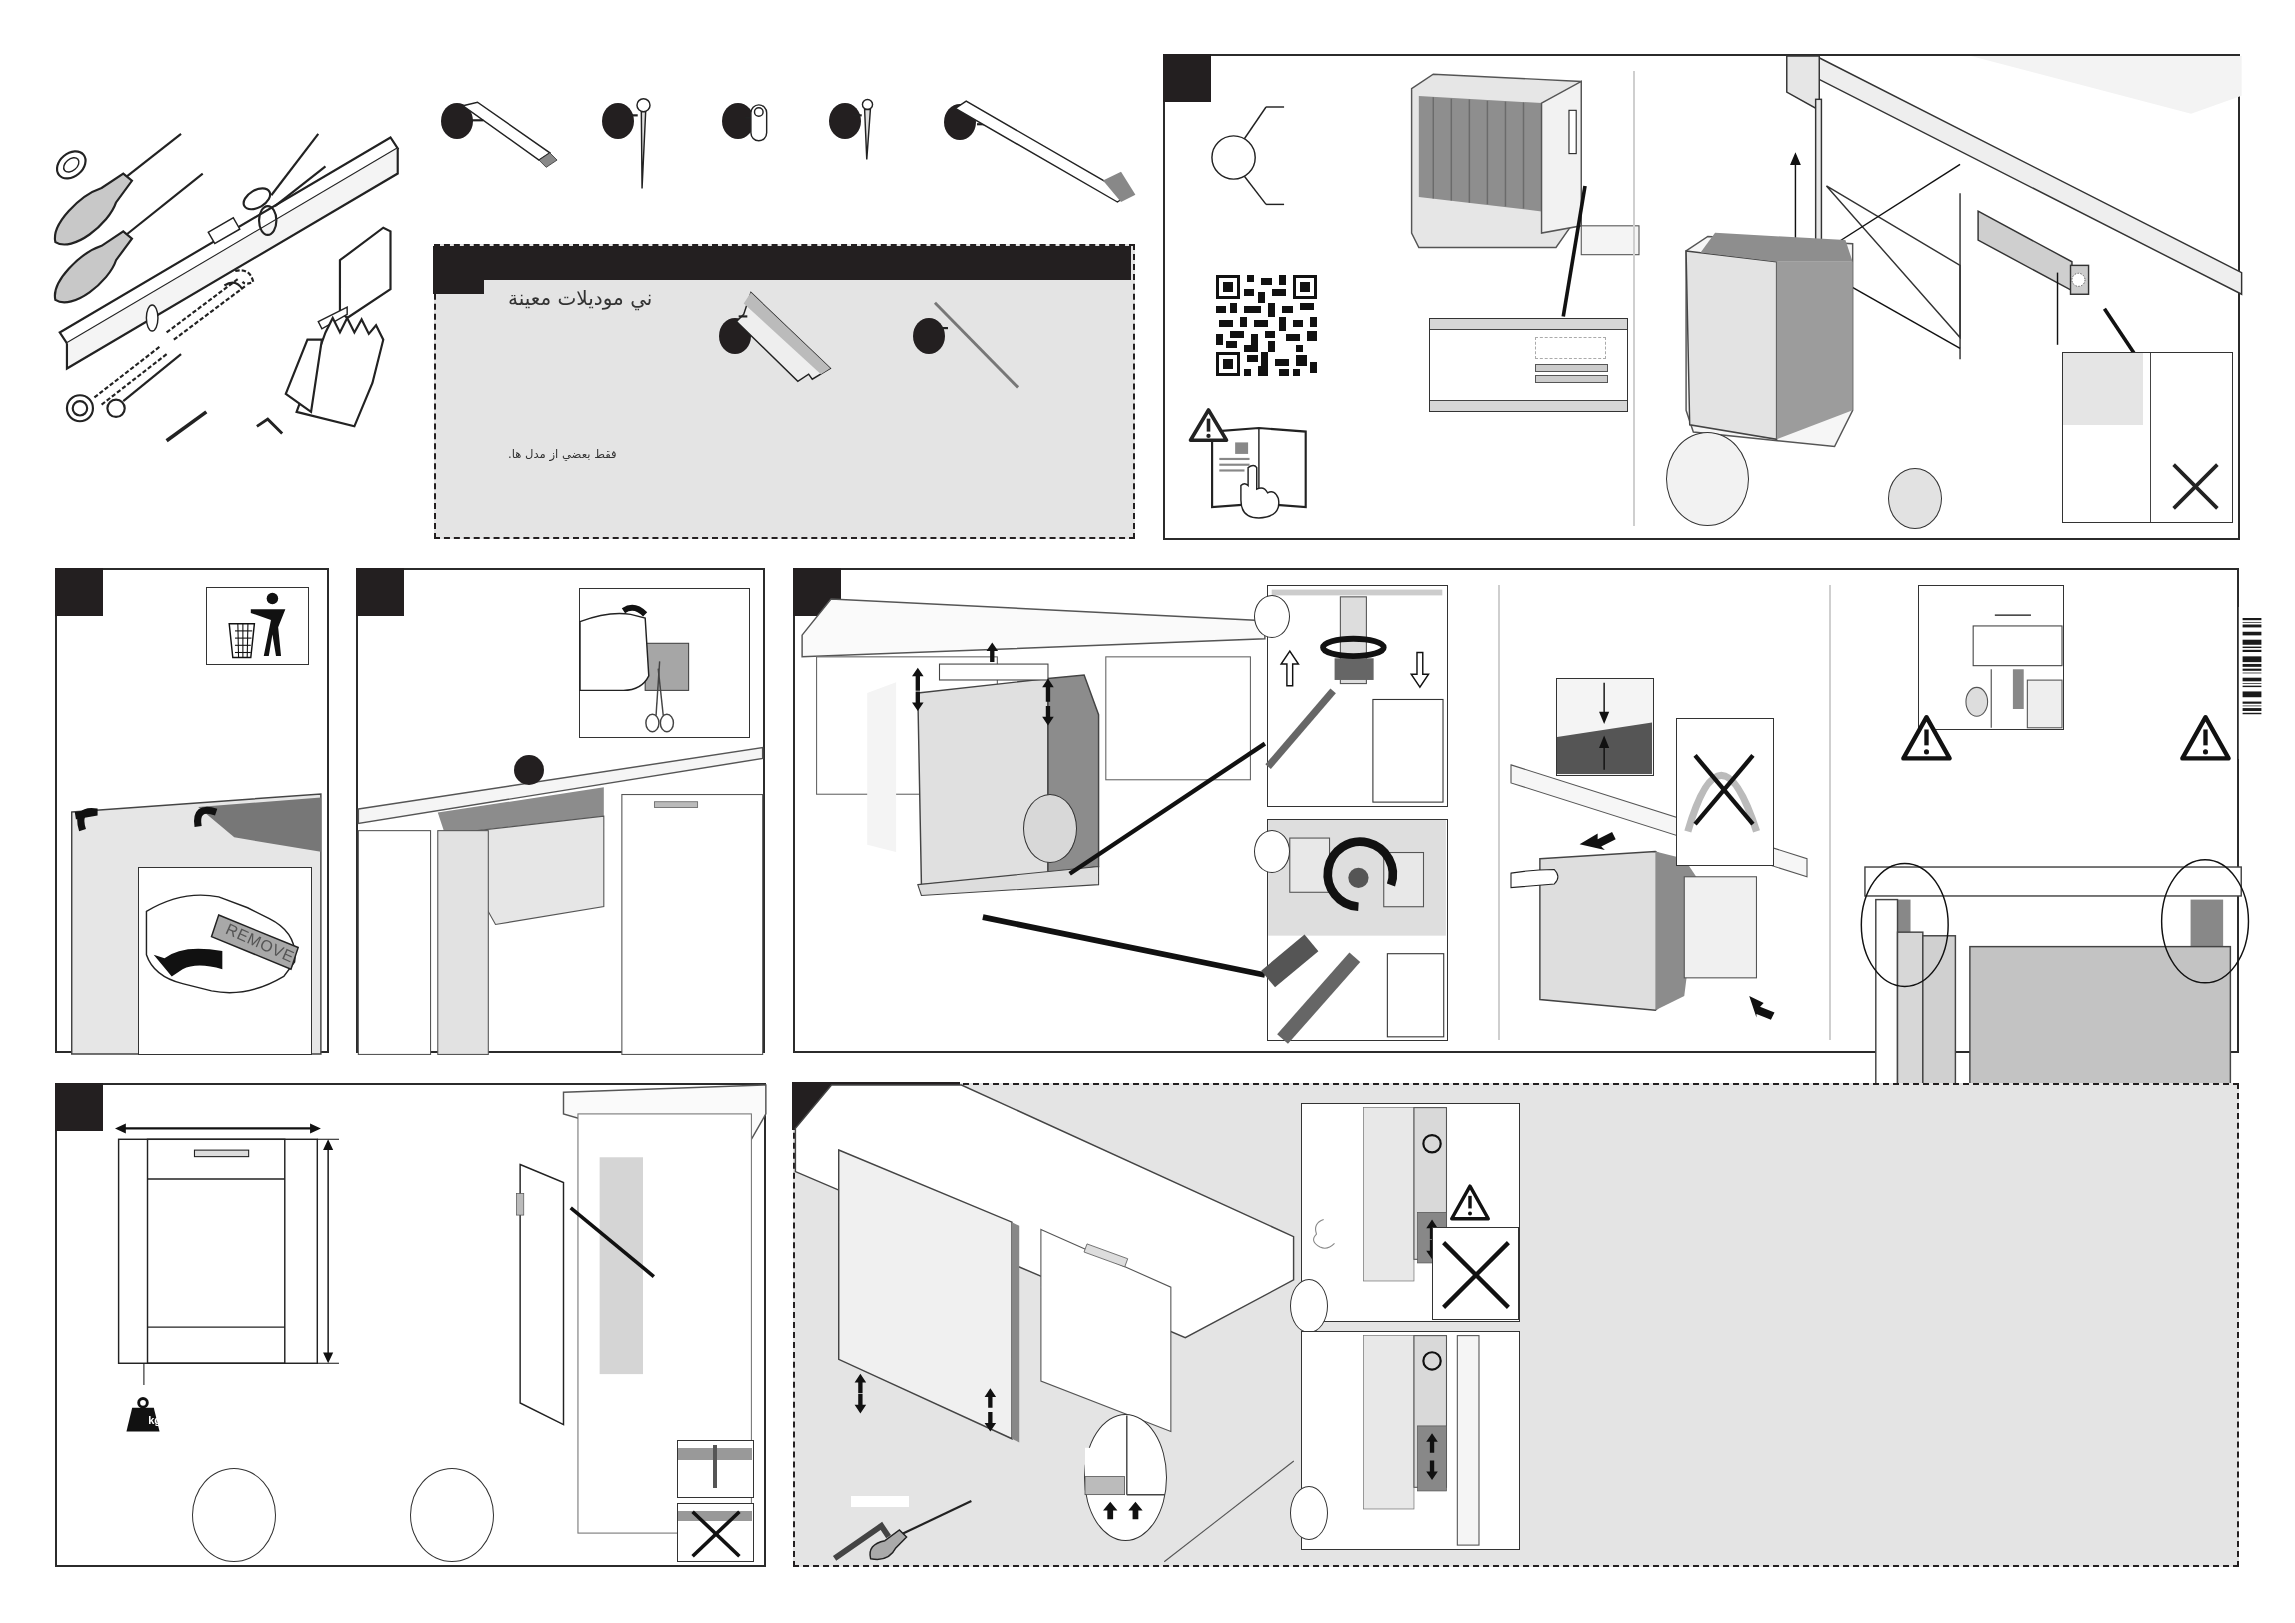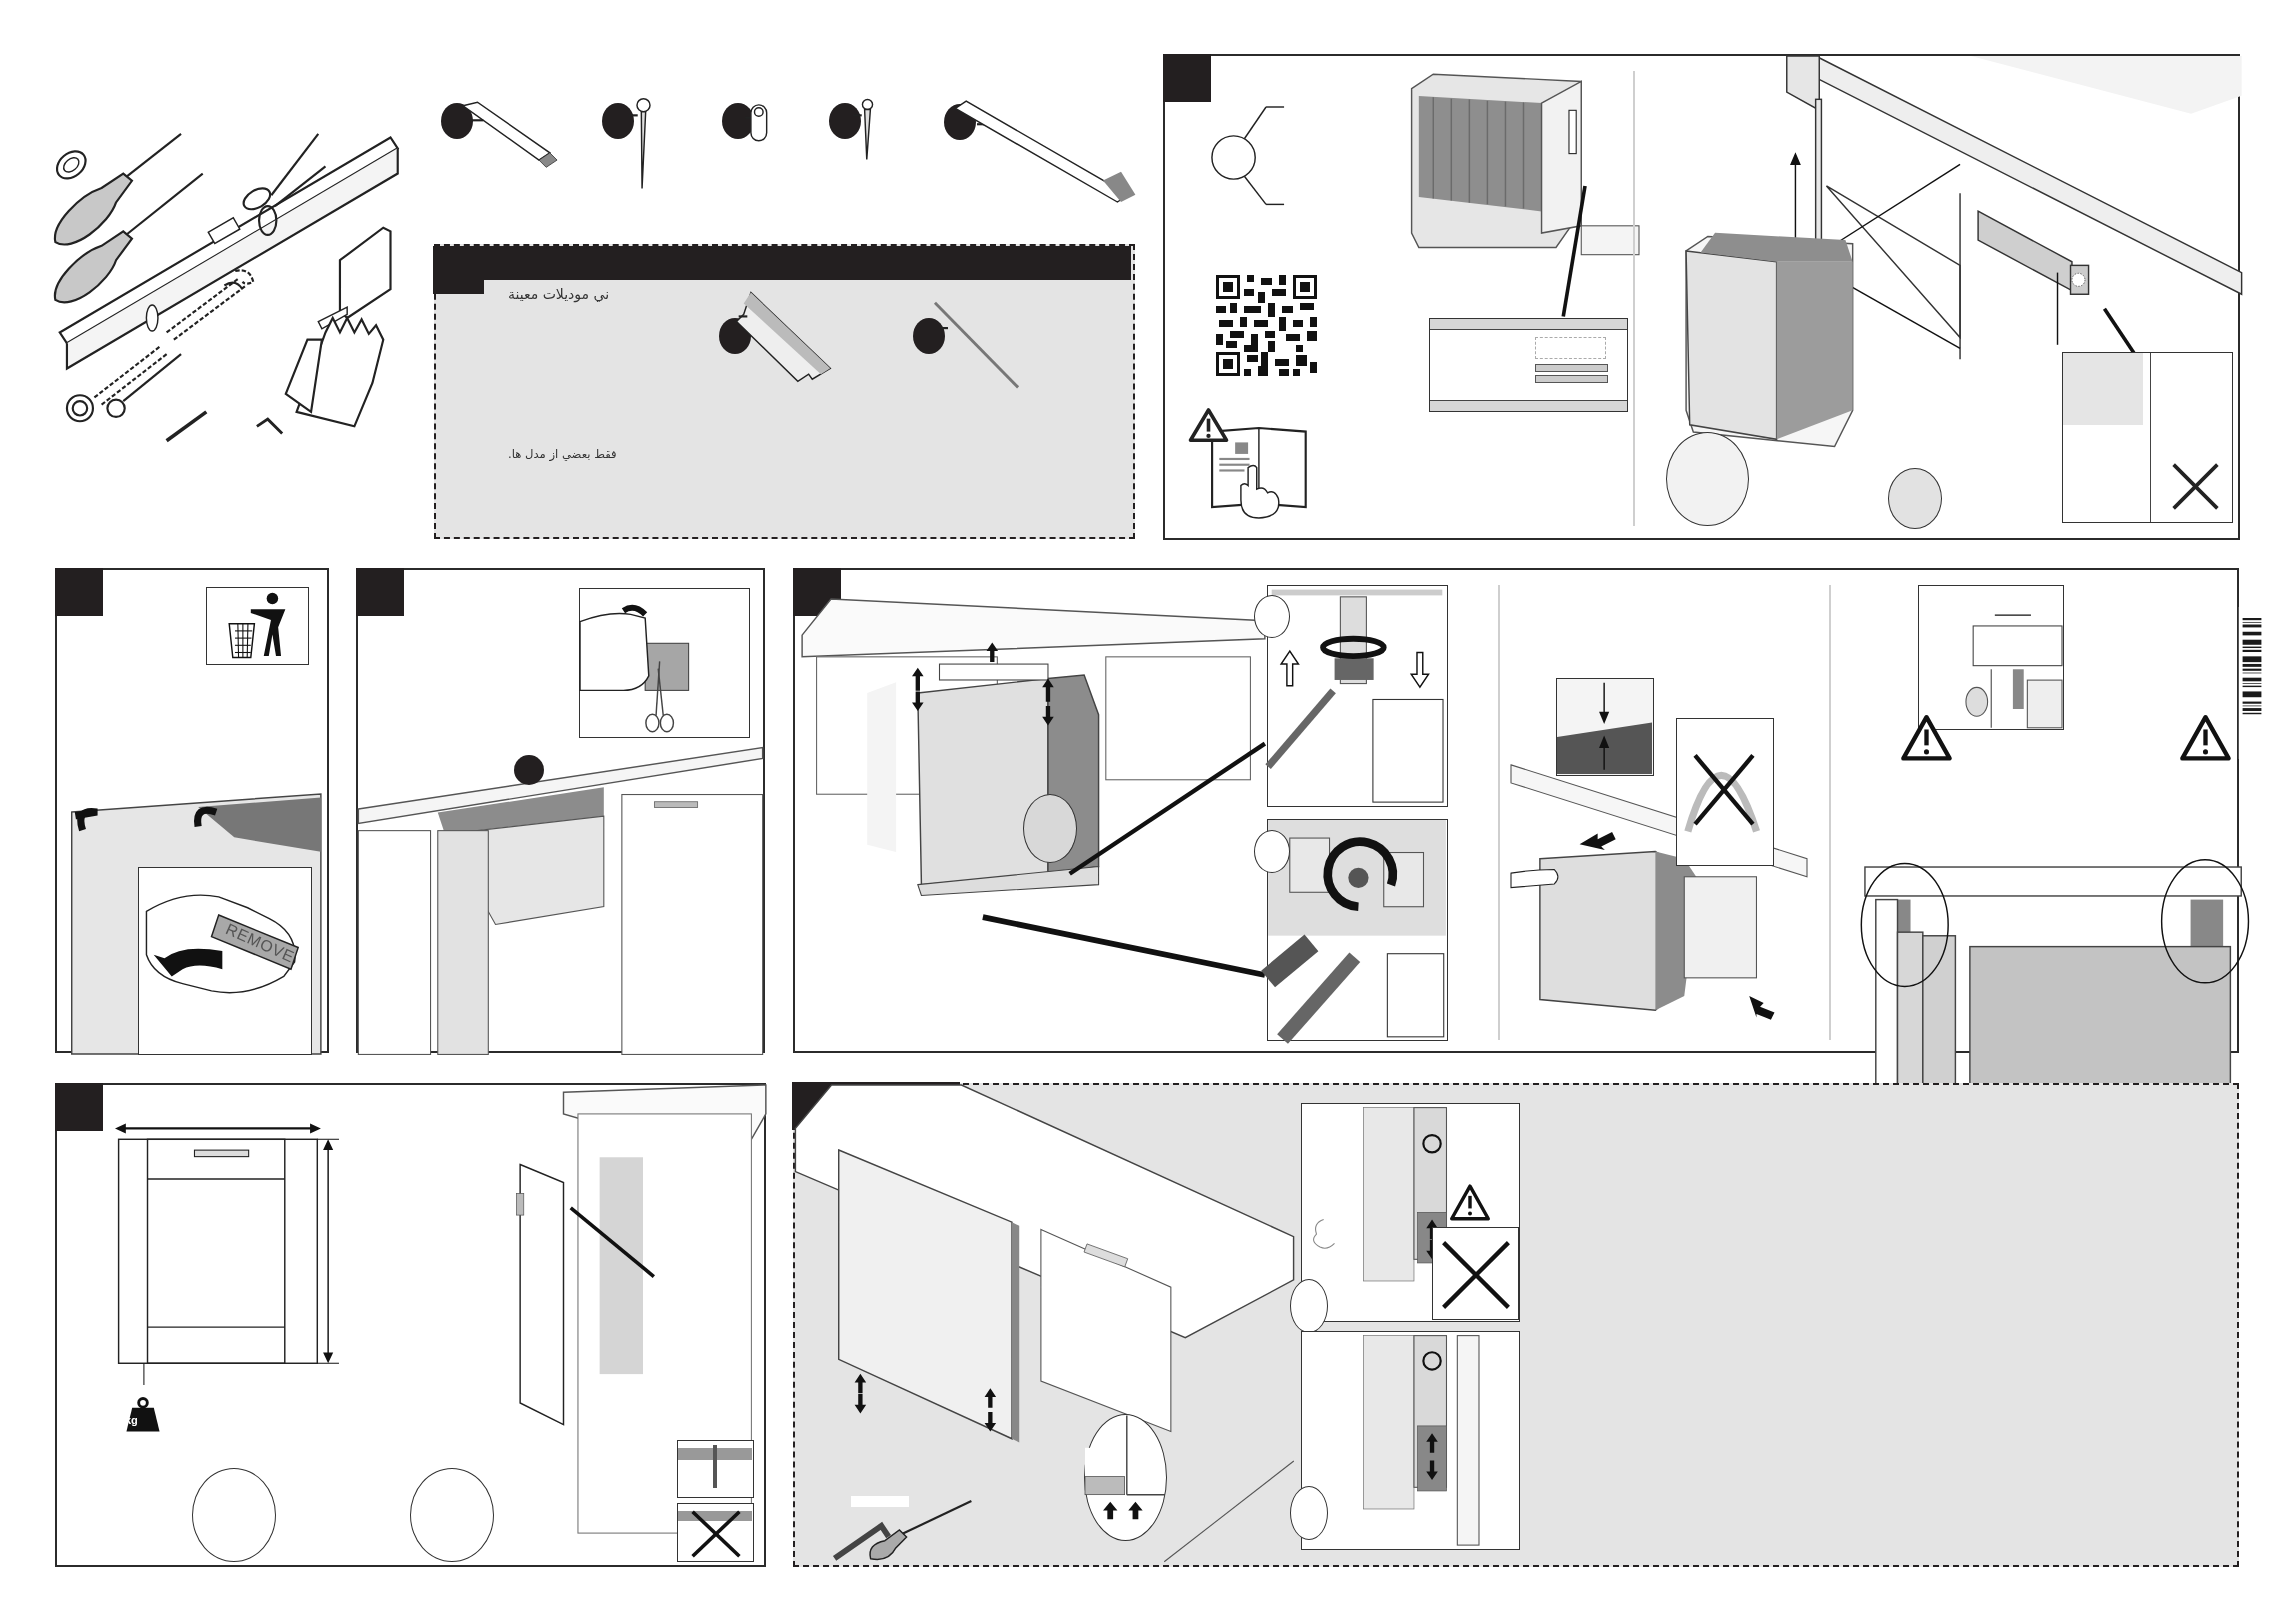--- a/index.html
+++ b/index.html
@@ -114,21 +114,21 @@
   <svg style="left:521px;top:7.2px;" width="188" height="108" viewBox="0 0 260 150">
     <line x1="30" y1="42" x2="42" y2="42" stroke="#222" stroke-width="3"></line>
     <path d="M0 20 L 15 10 L 240 140 L 225 150 Z" fill="#fff" stroke="#222" stroke-width="2"></path>
     <path d="M205 120 L 230 108 L 250 140 L 230 150 Z" fill="#888"></path>
   </svg>
 </div>
 
 <div class="panel dashed" style="left:434px;top:244px;width:701px;height:295px;">
   <div class="abs" style="left:-2.9px;top:0px;width:698px;height:34px;background:#231f20;"></div>
   <div class="abs" style="left:-2.9px;top:34px;width:51px;height:13.7px;background:#231f20;"></div>
-  <div class="arabic" style="left:72px;top:40px;font-size:14px;">ني موديلات معينة</div>
+  <div class="arabic" style="left:72px;top:40px;font-size:20px;">ني موديلات معينة</div>
   <div class="dot" style="left:283px;top:72px;"></div>
   <svg style="left:304px;top:43px;" width="94" height="101" viewBox="0 0 130 140">
     <path d="M15 5 L 125 110 L 100 125 L 95 118 L 80 128 L -5 45 L 5 35 Z" fill="#eee" stroke="#222" stroke-width="2"></path>
     <path d="M15 5 L 125 110 L 112 118 L 5 20 Z" fill="#bbb"></path>
     <line x1="10" y1="38" x2="-2" y2="38" stroke="#222" stroke-width="3"></line>
   </svg>
   <div class="dot" style="left:477px;top:72px;"></div>
   <svg style="left:470px;top:51px;" width="123" height="94" viewBox="0 0 170 130">
     <line x1="40" y1="8" x2="155" y2="125" stroke="#777" stroke-width="4"></line>
     <line x1="48" y1="43" x2="58" y2="43" stroke="#222" stroke-width="3"></line>
@@ -490,21 +490,21 @@
       <path d="M288 40 L295 25 L302 40 Z M288 320 L295 335 L302 320 Z" fill="#111"></path>
     <line x1="280" y1="25" x2="310" y2="25" stroke="#222" stroke-width="1.5"></line>
       <line x1="280" y1="335" x2="310" y2="335" stroke="#222" stroke-width="1.5"></line>
     <line x1="40" y1="335" x2="40" y2="365" stroke="#222" stroke-width="1.5"></line>
   </svg>
   <div class="abs" style="left:68px;top:312px;width:36px;height:36px;">
     <svg width="36" height="36" viewBox="0 0 50 50">
         <circle cx="25" cy="8" r="6" fill="none" stroke="#111" stroke-width="4"></circle>
         <path d="M10 15 L 40 15 L 48 48 L 2 48 Z" fill="#111"></path>
       </svg>
-    <div class="abs" style="left:0;top:17.4px;width:36px;text-align:left;color:#fff;font-weight:bold;font-size:11px;font-family:'Liberation Sans', sans-serif;">kg</div>
+    <div class="abs" style="left:0;top:17.4px;width:36px;text-align:right;color:#fff;font-weight:bold;font-size:11px;font-family:'Liberation Sans', sans-serif;">kg</div>
   </div>
   <div class="callout" style="left:135px;top:383px;width:84px;height:94px;"></div>
   <div class="callout" style="left:353px;top:383px;width:84px;height:94px;"></div>
   <svg style="left:463px;top:0;" width="246" height="477" viewBox="0 0 340 660">
     <path d="M60 10 L 340 0 L 340 40 L 300 110 L 60 40 Z" fill="#fafafa" stroke="#555" stroke-width="2"></path>
     <rect x="80" y="40" width="240" height="580" fill="#fff" stroke="#777" stroke-width="1.5"></rect>
     <rect x="110" y="100" width="60" height="300" fill="#d5d5d5"></rect>
     <path d="M0 110 L 60 135 L 60 470 L 0 440 Z" fill="#fff" stroke="#222" stroke-width="2"></path>
     <rect x="-5" y="150" width="10" height="30" fill="#bbb" stroke="#555" stroke-width="1"></rect>
     <line x1="70" y1="170" x2="185" y2="265" stroke="#111" stroke-width="5"></line>

